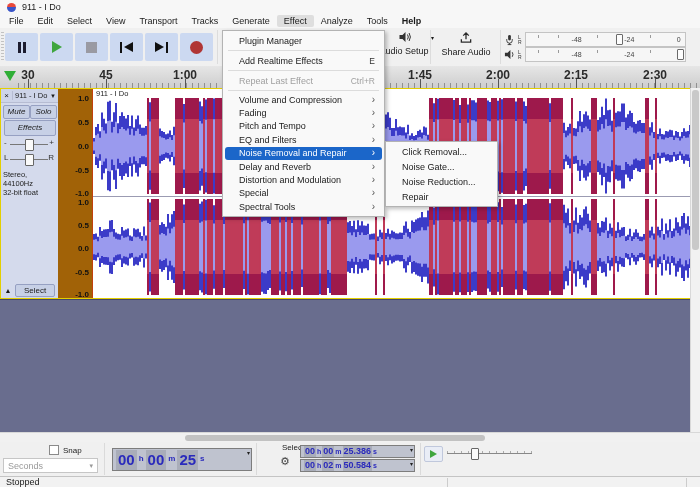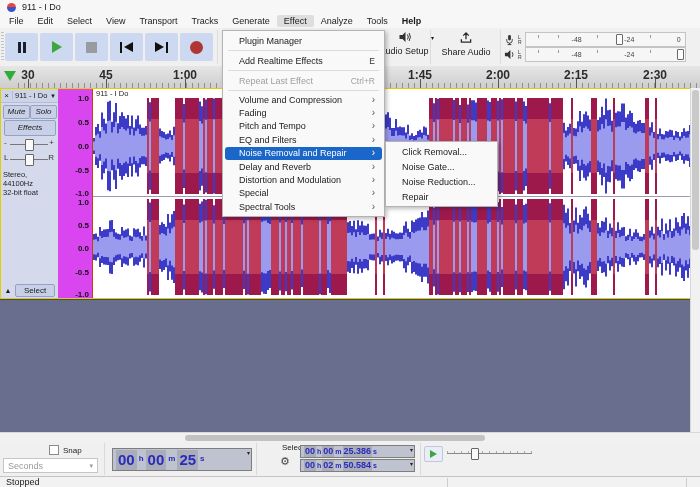--- a/index.html
+++ b/index.html
@@ -61,21 +61,21 @@
   #btn-effects{left:3px;top:31px;width:50px;height:14px;line-height:14px;}
   .slider-row{position:absolute;left:3px;width:50px;height:12px;}
   .slider-row .end{position:absolute;top:0;font-size:8px;color:#333;}
   .slider-row .line{position:absolute;left:6px;right:6px;top:6px;height:1px;background:#777;}
   .slider-row .thumb{position:absolute;left:21px;top:1px;width:7px;height:10px;background:#fafafa;border:1px solid #666;border-radius:1px;}
   #gain-slider{top:49px;} #pan-slider{top:64px;}
   #tcp-info{position:absolute;left:2px;top:81px;font-size:7.5px;line-height:9px;color:#222;}
   #tcp-bottom{position:absolute;left:0;bottom:1px;right:0;height:14px;display:flex;align-items:center;}
   #collapse-btn{font-size:7px;width:14px;text-align:center;}
   #select-btn{font-size:8px;background:#c7d0e6;border:1px solid #96a0c2;border-radius:2px;padding:0 8px;line-height:11px;}
-  #vruler{position:absolute;left:57px;top:0;width:34px;height:100%;background:#d946ef;border-right:1px solid #c2410c;}
+  #vruler{position:absolute;left:57px;top:0;width:34px;height:100%;background:#a16207;border-right:1px solid #c2410c;}
   .vl{position:absolute;right:3px;transform:translateY(-50%);font-size:8px;font-weight:700;color:#111;}
   #wave-area{position:absolute;left:92px;top:0;width:597px;height:209px;background:#ffffff;}
   #wave-name{position:absolute;left:3px;top:0px;font-size:7.5px;color:#222;z-index:3;}
   
   #workspace{position:absolute;left:0;top:299px;width:700px;height:133px;background:#696d8e;border-top:1px solid #44486a;}
   #vscroll{position:absolute;left:690px;top:88px;width:10px;height:344px;background:#f1f1f1;border-left:1px solid #d8d8d8;}
   #vscroll .thumb{position:absolute;left:1px;top:2px;width:7px;height:160px;background:#c9c9c9;border-radius:3px;}
   #hscroll{position:absolute;left:0;top:432px;width:700px;height:10px;background:#f1f1f1;border-top:1px solid #d8d8d8;}
   #hscroll .thumb{position:absolute;left:185px;top:2px;width:300px;height:6px;background:#c2c2c2;border-radius:3px;}
   

